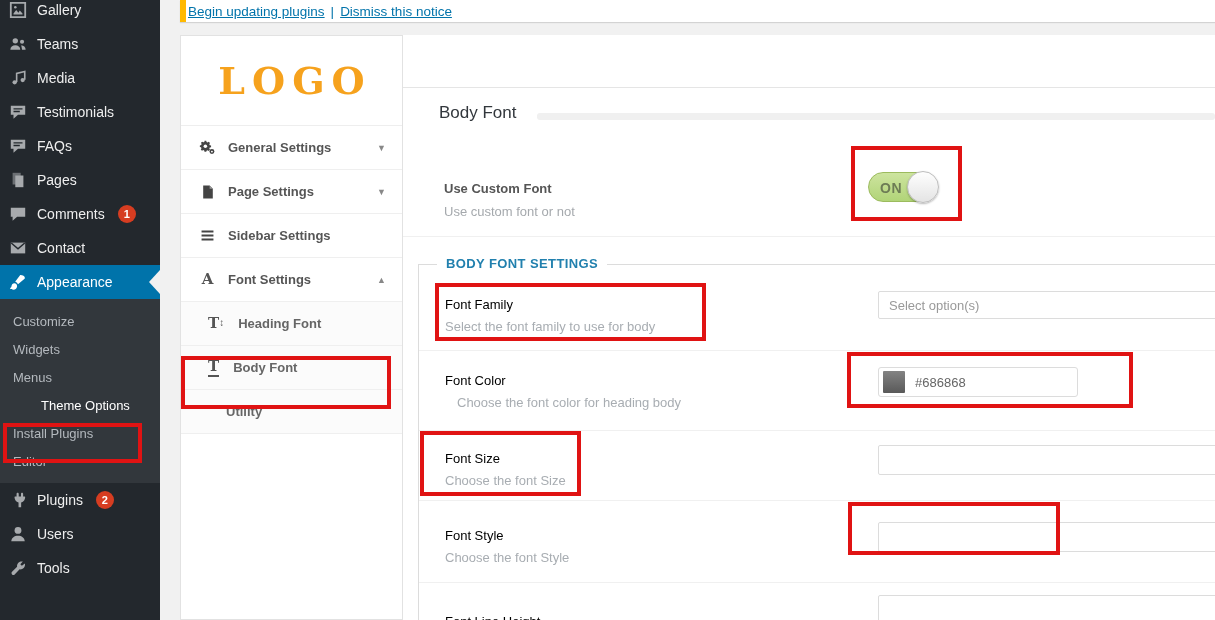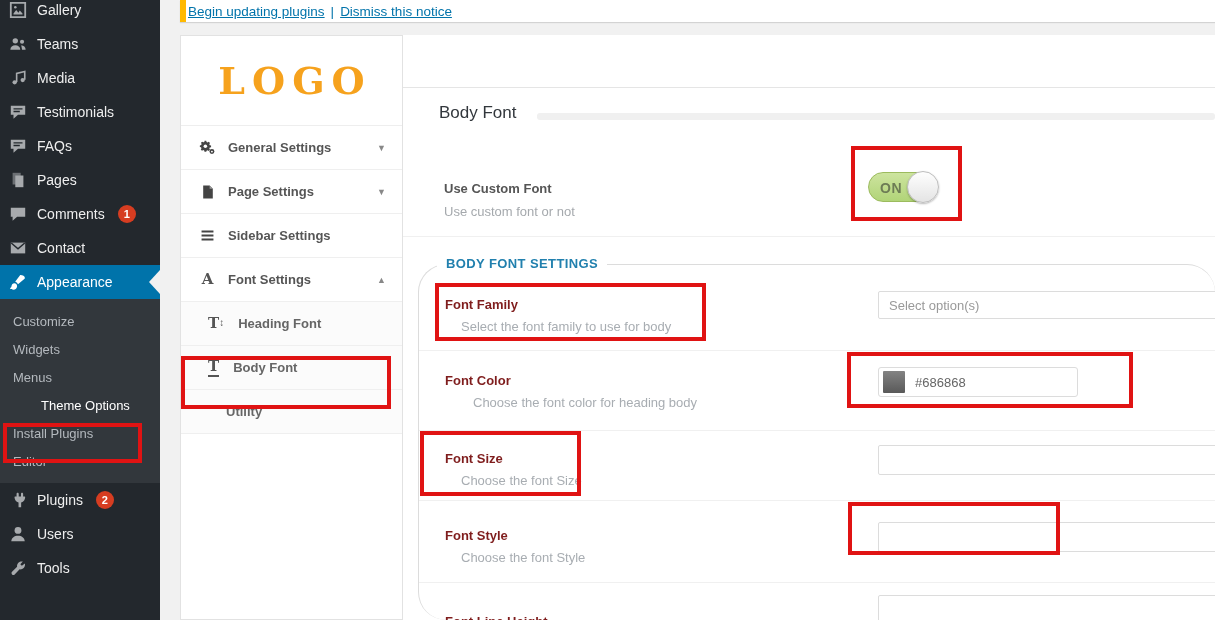--- a/index.html
+++ b/index.html
@@ -54,27 +54,27 @@
   .ucf-desc  { position:absolute; left:41px; top:169px; color:#a5a9ad; }
   .row-div   { position:absolute; left:0; right:0; top:201px; height:1px; background:#f0f0f0; }
   
   .toggle { position:absolute; left:465px; top:137px; width:70px; height:30px; border-radius:15px;
       background:linear-gradient(#cde49f,#b1d478); border:1px solid #9cbb5e; cursor:pointer; }
   .toggle-on { position:absolute; left:11px; top:7px; font-size:14px; font-weight:bold; color:#6d7c55; letter-spacing:.5px; }
   .toggle-knob { position:absolute; right:-2px; top:-2px; width:32px; height:32px; border-radius:50%;
       background:linear-gradient(#fefefe,#e4e4e4); border:1px solid #bdbdbd; box-shadow:0 1px 2px rgba(0,0,0,.28); }
   
   .fset { position:absolute; left:15px; top:229px; width:797px; height:356px;
-      border-left:1px solid #dcdcdc; border-top:1px solid #dcdcdc;border-radius:28px; }
+      border-left:1px solid #dcdcdc; border-top:1px solid #dcdcdc; }
   .fset-legend { position:absolute; left:18px; top:-9px; background:#fff; padding:0 9px;
       color:#2180ae; font-size:13px; font-weight:bold; letter-spacing:.4px; }
   .frow { position:relative; border-bottom:1px solid #f0f0f0; }
   .frow.last { border-bottom:none; }
-  .f-label { position:absolute; left:26px; font-weight:bold; color:#7f1d1d; }
-  .f-desc  { position:absolute; left:42px; color:#a8adb2; }
+  .f-label { position:absolute; left:26px; font-weight:normal; color:#000000; }
+  .f-desc  { position:absolute; left:26px; color:#a8adb2; }
   .f-input { position:absolute; left:459px; right:-30px; height:28px; border:1px solid #dcdcdc;
       border-radius:2px; font-family:"Liberation Sans", sans-serif; font-size:13px; color:#444; padding:0 10px; outline:none; }
   .f-input::placeholder { color:#999; }
   .r1 { height:86px; } .r1 .f-label{top:32px;} .r1 .f-desc{top:54px;} .r1 .f-input{top:26px;}
   .r2 { height:80px; } .r2 .f-label{top:22px;} .r2 .f-desc{top:44px;margin-left:12px;}
   .r3 { height:70px; } .r3 .f-label{top:20px;} .r3 .f-desc{top:42px;} .r3 .f-input{top:14px;height:30px;}
   .r4 { height:82px; } .r4 .f-label{top:27px;} .r4 .f-desc{top:49px;} .r4 .f-input{top:21px;height:30px;}
   .r5 { height:74px; } .r5 .f-label{top:31px;} .r5 .f-input{top:12px;height:30px;}
   .color-input { position:absolute; left:459px; top:16px; width:200px; height:30px; border:1px solid #dcdcdc;
       border-radius:3px; display:flex; align-items:center; padding:0 4px; background:#fff; cursor:pointer; }

